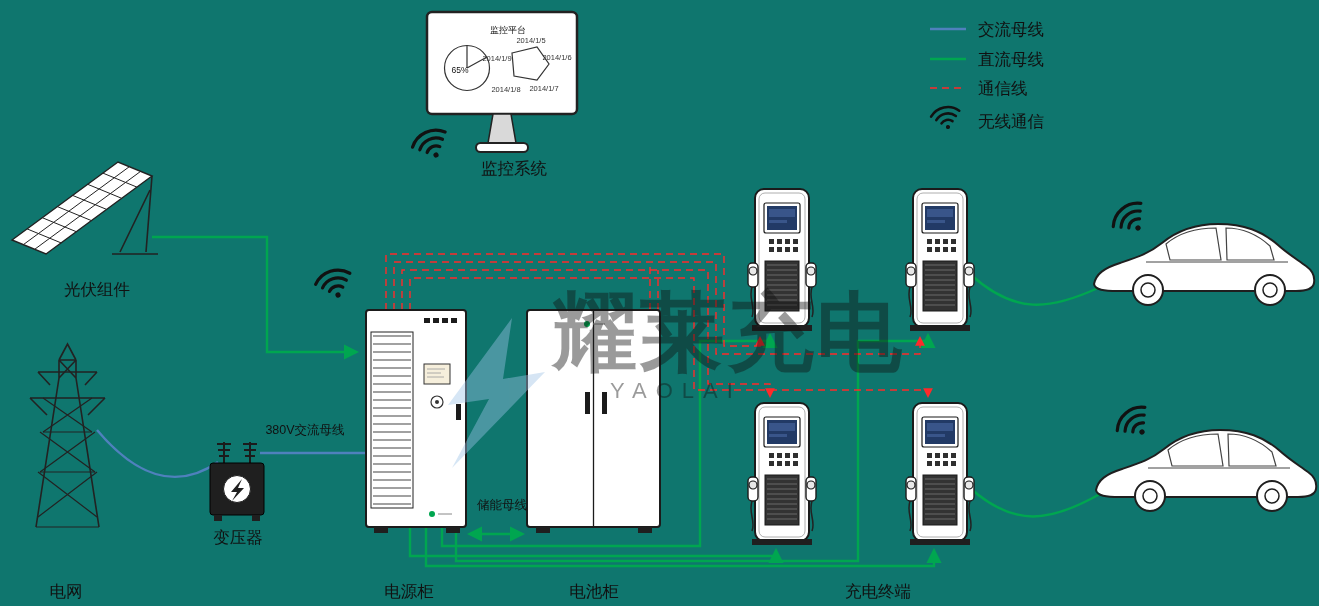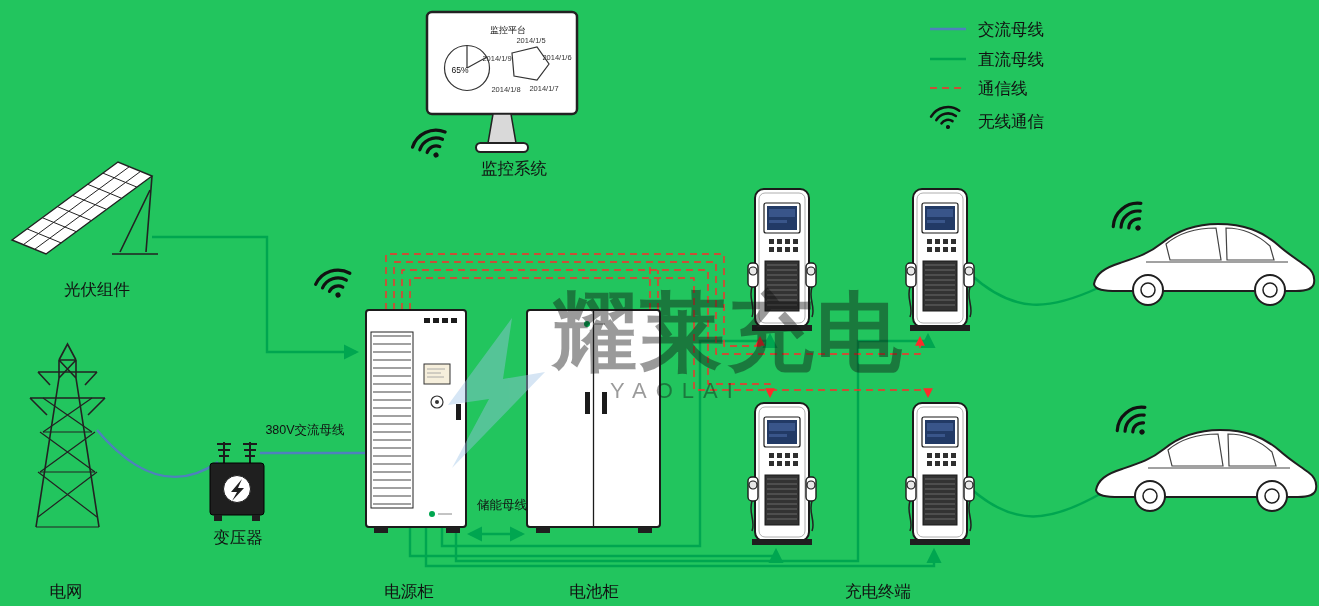--- a/index.html
+++ b/index.html
@@ -1,16 +1,16 @@
 <!DOCTYPE html>
 <html><head>
 <meta charset="utf-8">
 <style>
   html,body{margin:0;padding:0;background:#fff;}
-  #canvas{position:relative;width:1319px;height:606px;background:#22c55e;overflow:hidden;}
+  #canvas{position:relative;width:1319px;height:606px;background:#0f766e;overflow:hidden;}
   svg{display:block;}
   text{font-family:"Liberation Sans","DejaVu Sans",sans-serif;fill:#111;}
   .lbl{font-size:16.5px;}
   .small{font-size:12.5px;}
   .tiny{font-size:7.5px;fill:#333;}
   .dc{stroke:#00a650;stroke-width:2.4;fill:none;}
   .ac{stroke:#4f81bd;stroke-width:2.4;fill:none;}
   .comm{stroke:#ff2a2a;stroke-width:1.4;fill:none;stroke-dasharray:7 5;}
   .ink{stroke:#1b1b1b;fill:none;}
 </style>

